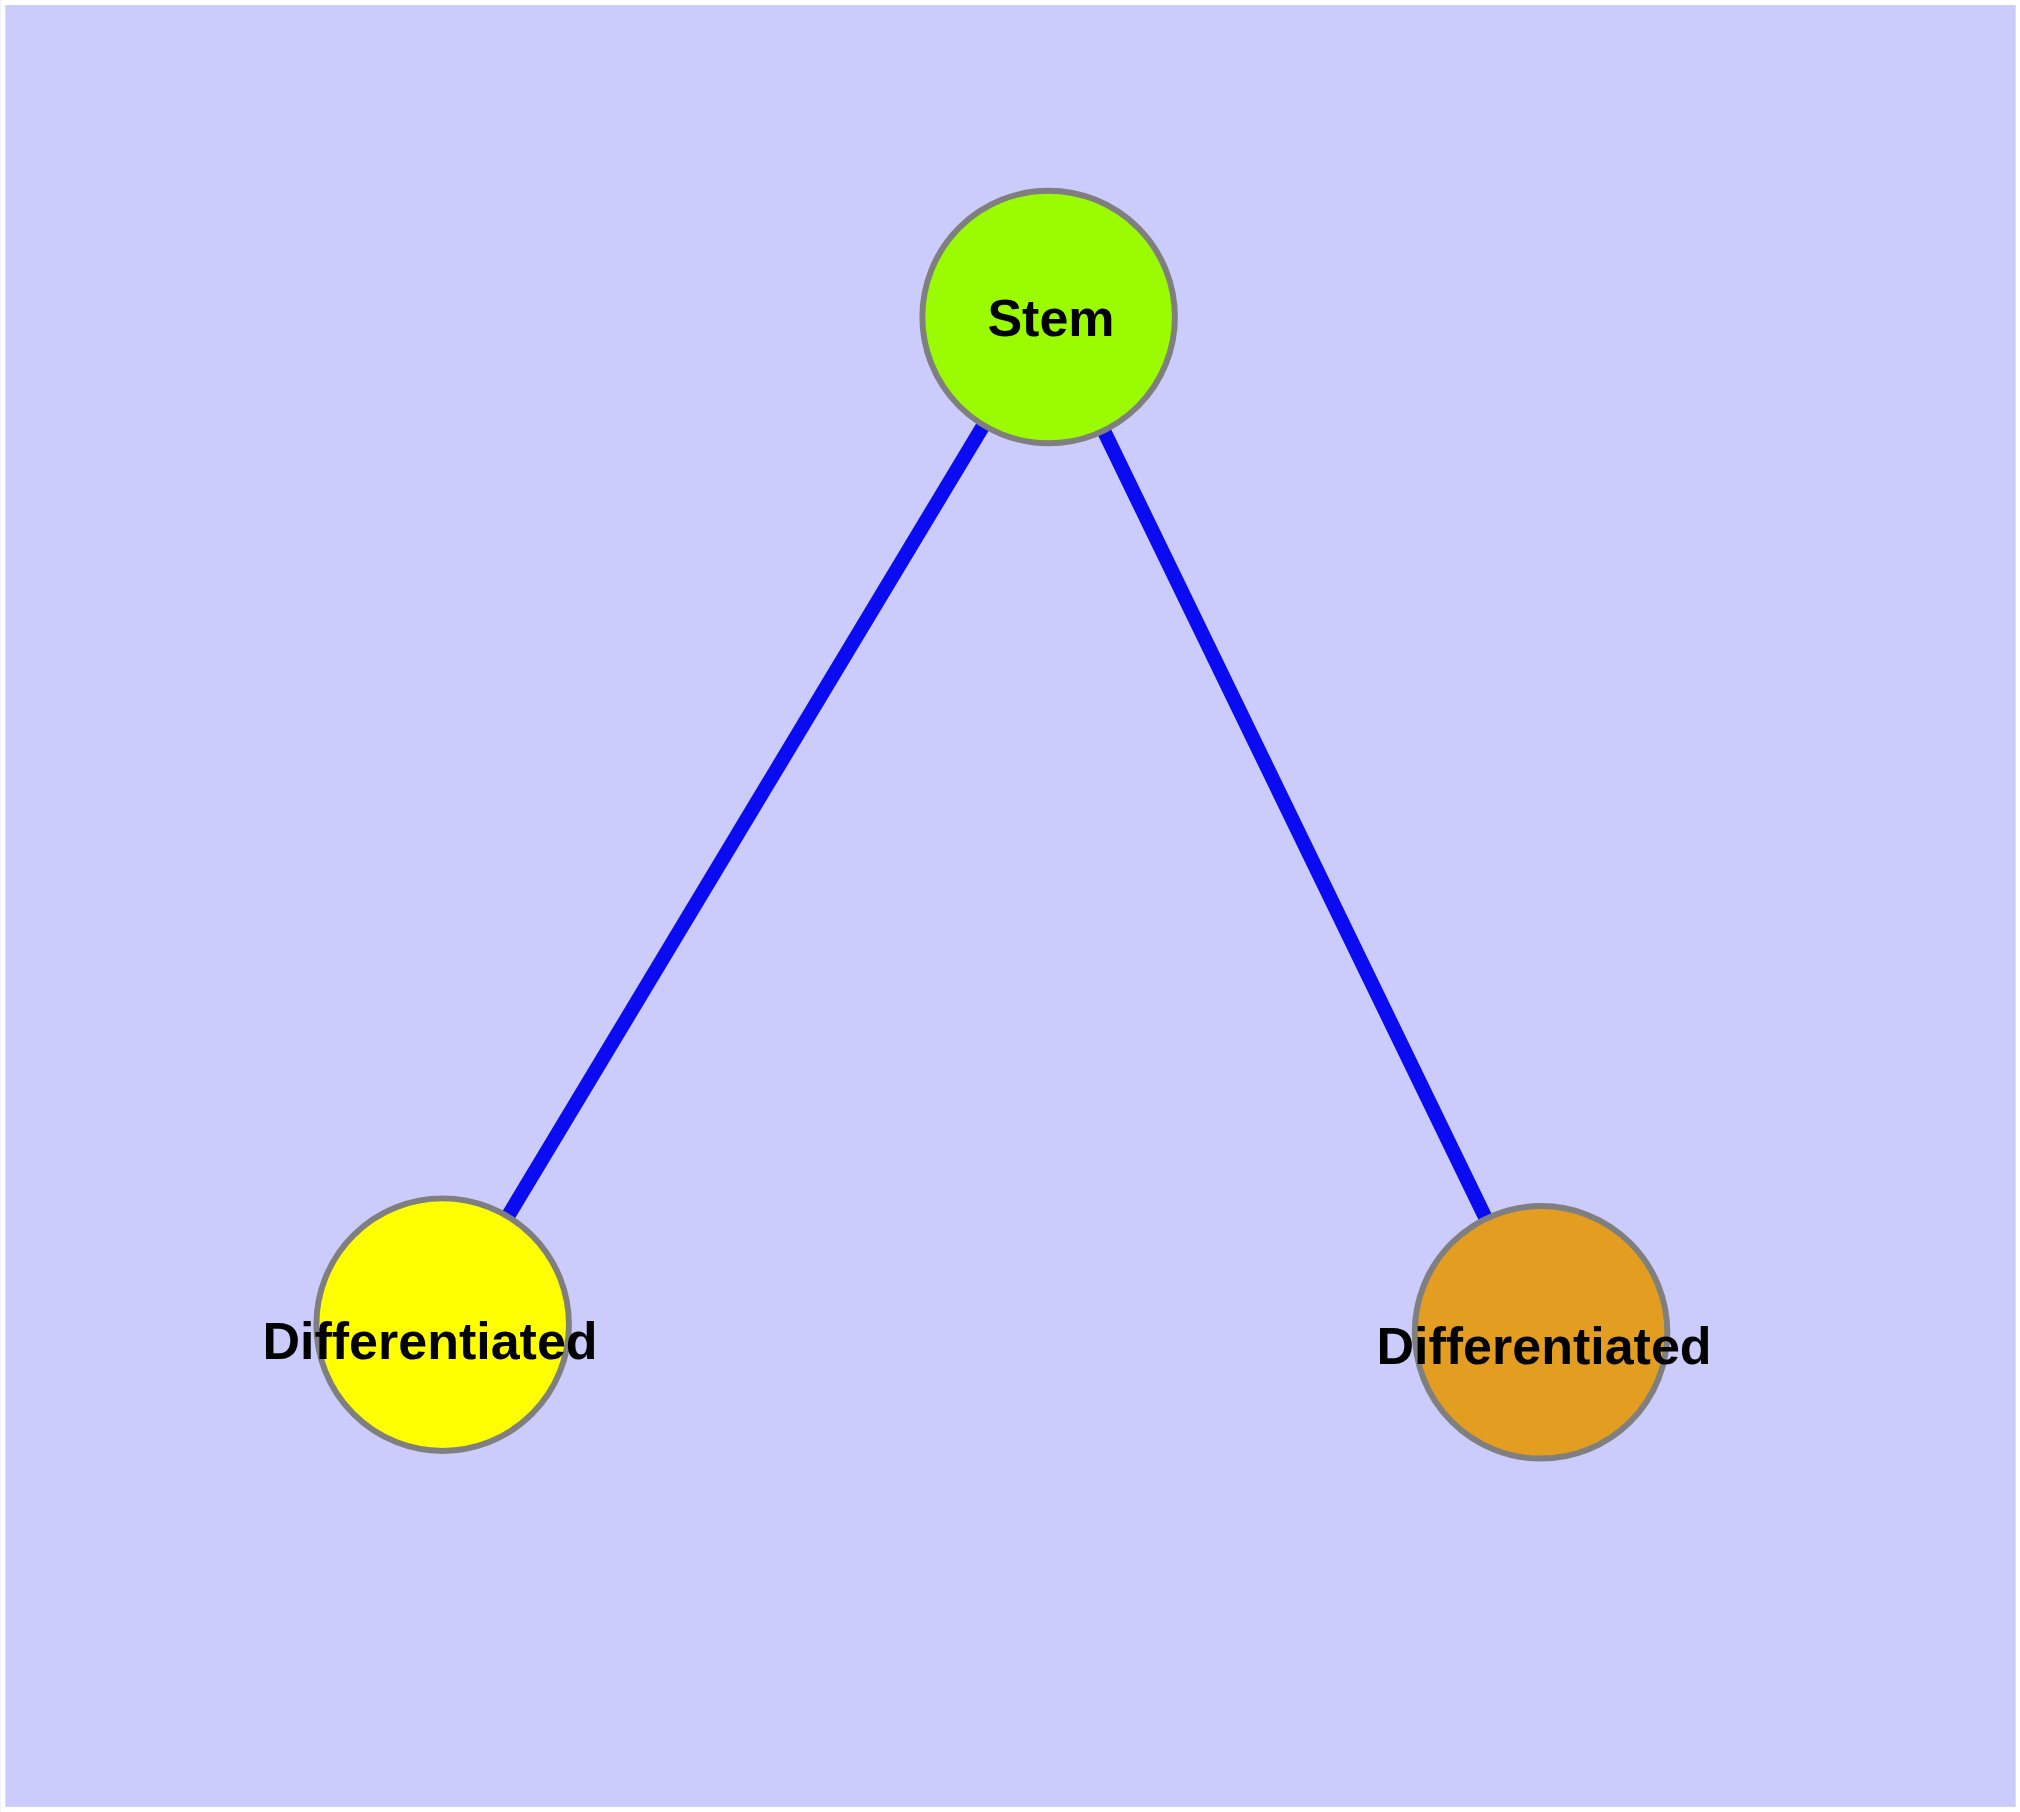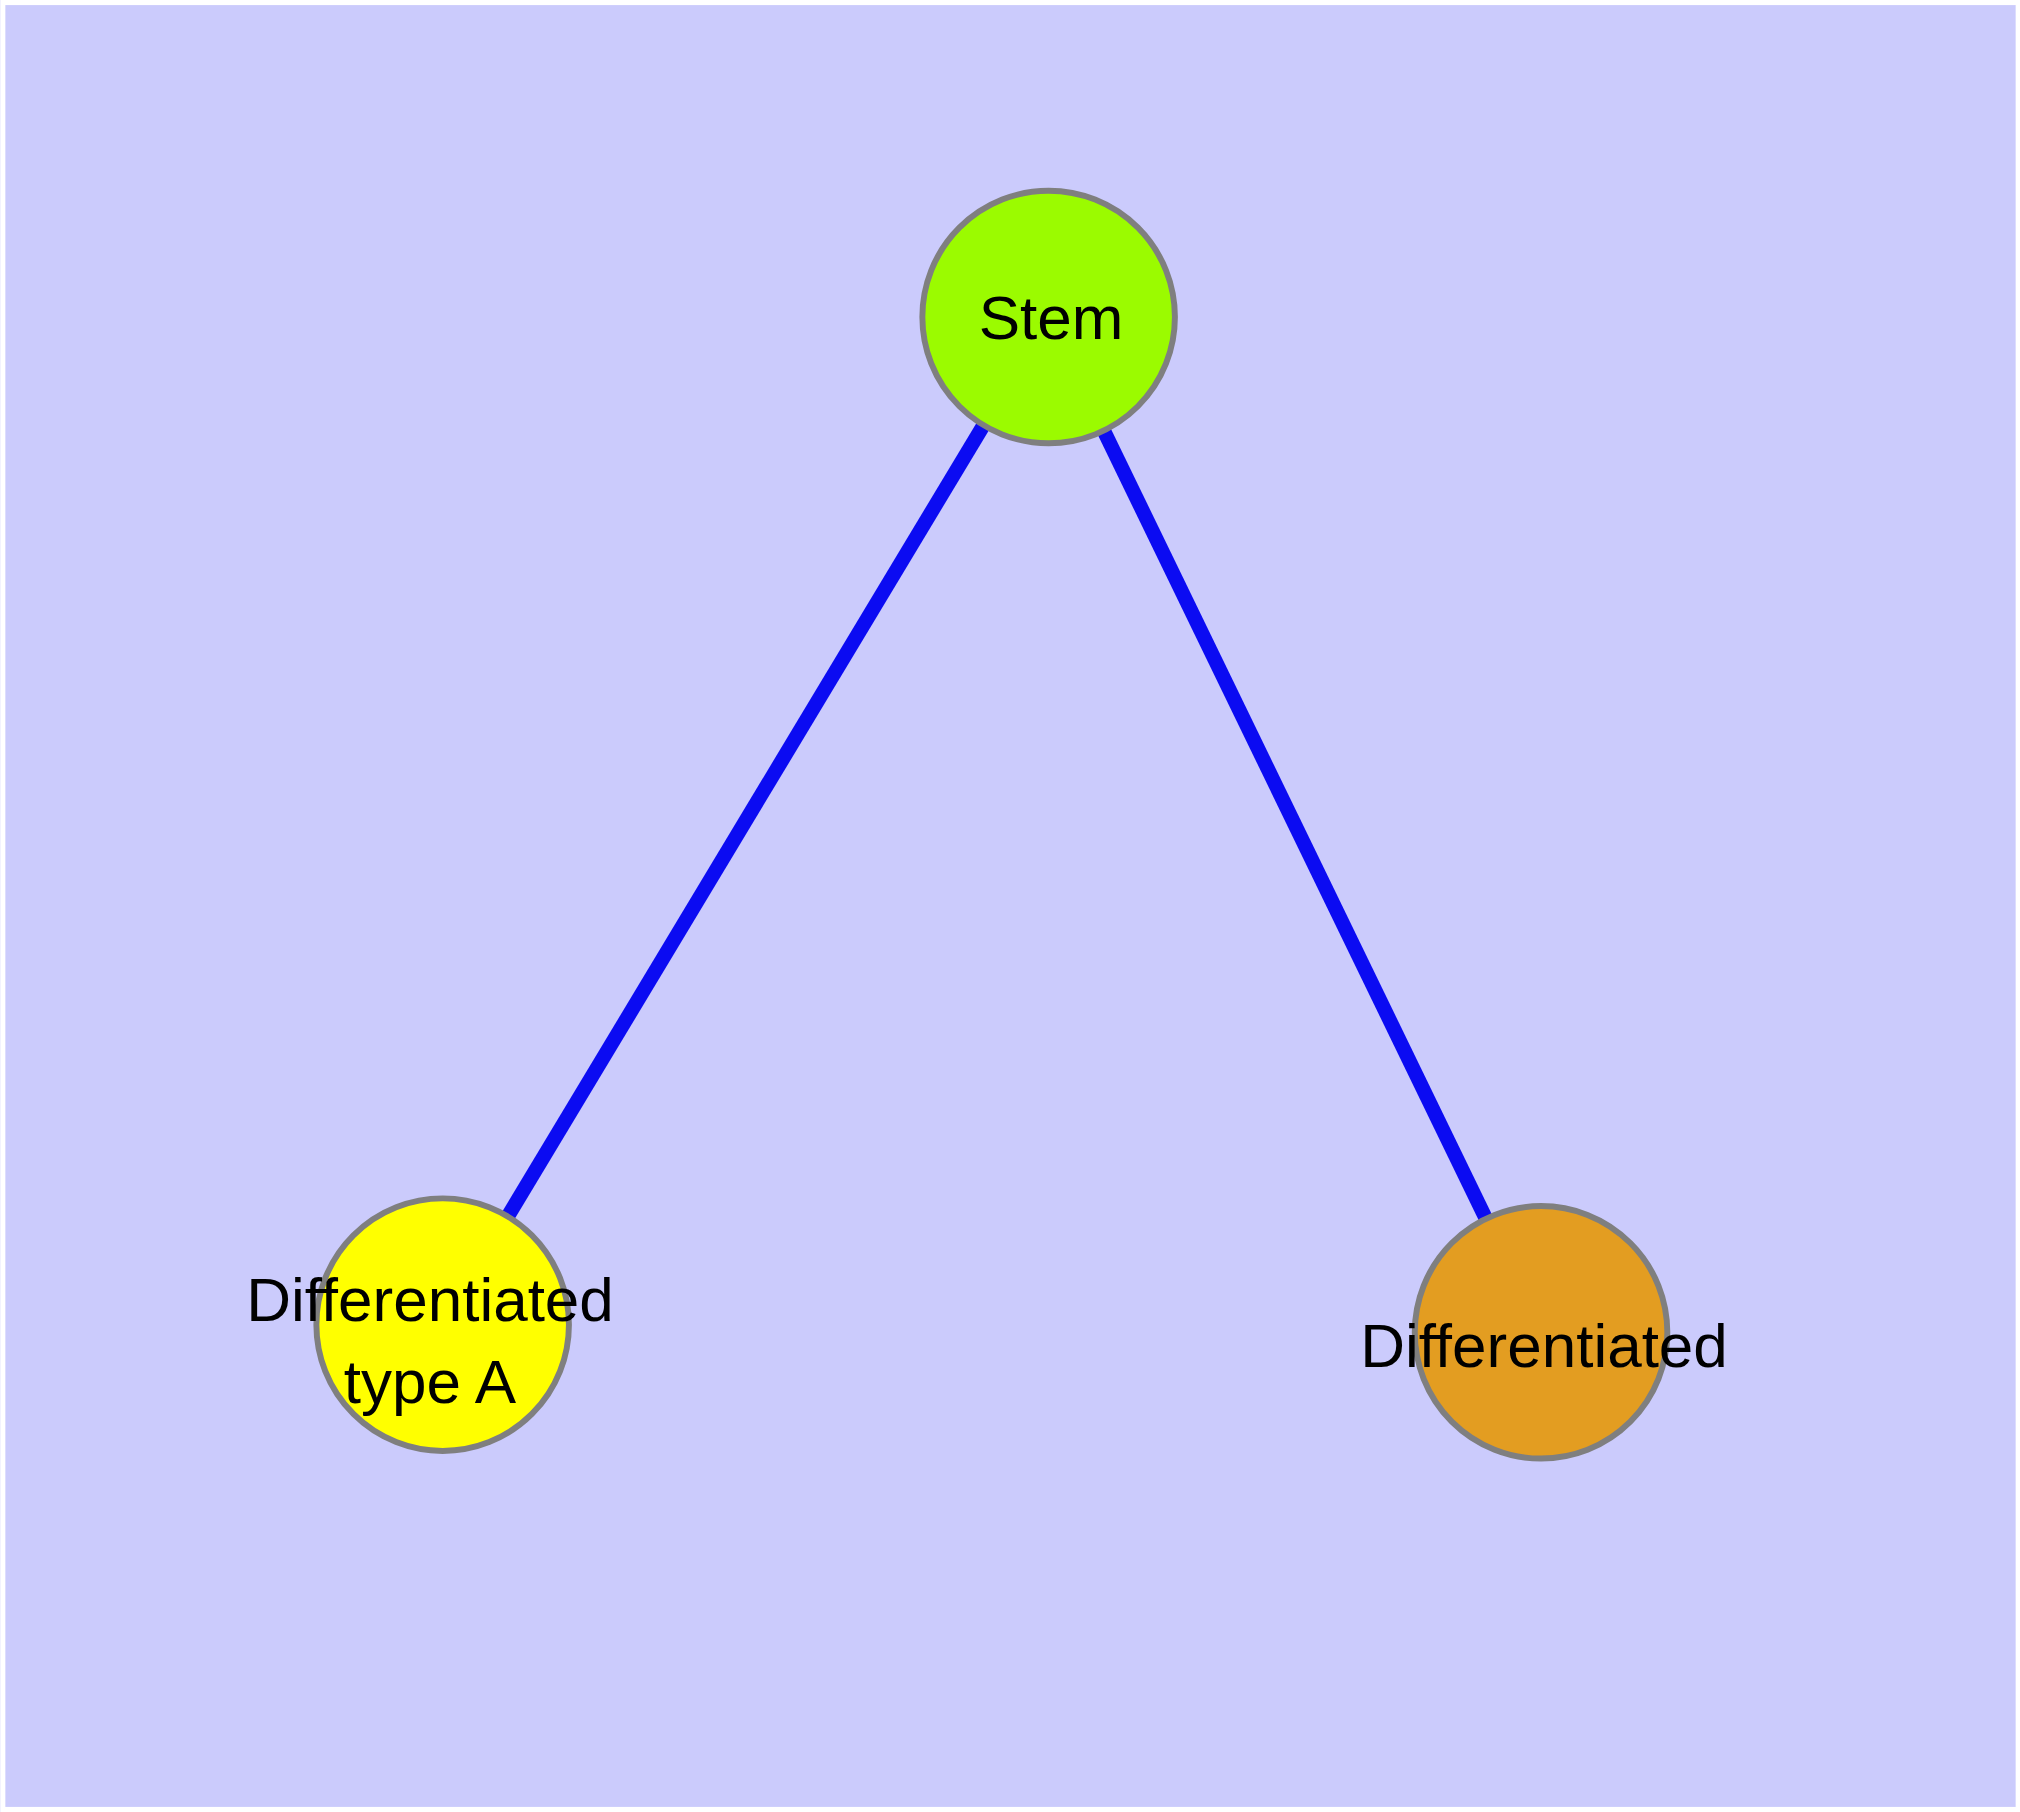--- a/index.html
+++ b/index.html
@@ -25,22 +25,22 @@
     stroke-linecap: butt;
   }
   .node-circle {
     stroke: #7f7f7f;
     stroke-width: 7;
   }
   .node-label {
     position: absolute;
     transform: translate(-50%, -50%);
     text-align: center;
-    font-weight: normal;
-    font-size: 62px;
+    font-weight: bold;
+    font-size: 52px;
     line-height: 1.32;
     color: #000000;
     white-space: nowrap;
     letter-spacing: 0px;
   }
 </style>
 </head>
 <body>
 
 <div class="canvas">
@@ -56,21 +56,20 @@
     <circle class="node-circle" cx="522" cy="1563" r="149" fill="#ffff00"></circle>
     <circle class="node-circle" cx="1818" cy="1572" r="149" fill="#e39d21"></circle>
   </svg>
 
   <div class="node-label" style="left:1051px; top:318px;">
     <div>Stem</div>
   </div>
 
   <div class="node-label" style="left:430px; top:1341px;">
     <div>Differentiated</div>
-    <div>type A</div>
   </div>
 
   <div class="node-label" style="left:1544px; top:1346px;">
     <div>Differentiated</div>
   </div>
 
 </div>
 
 
 </body></html>

